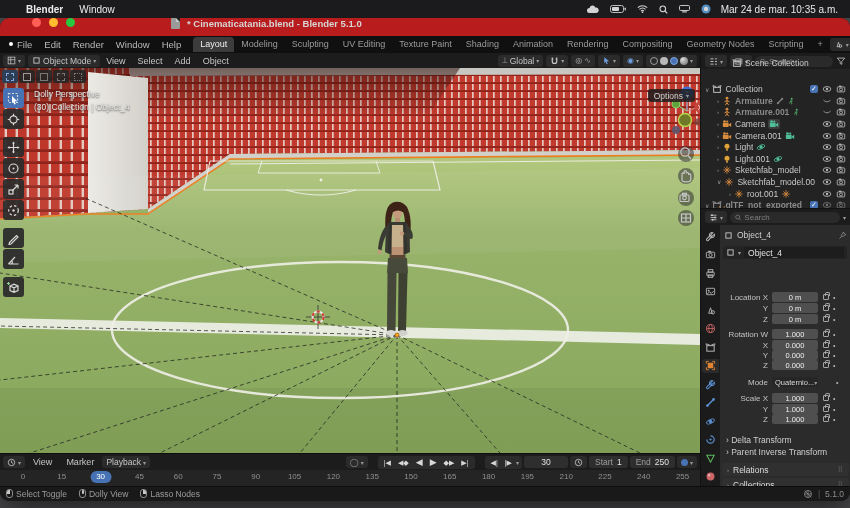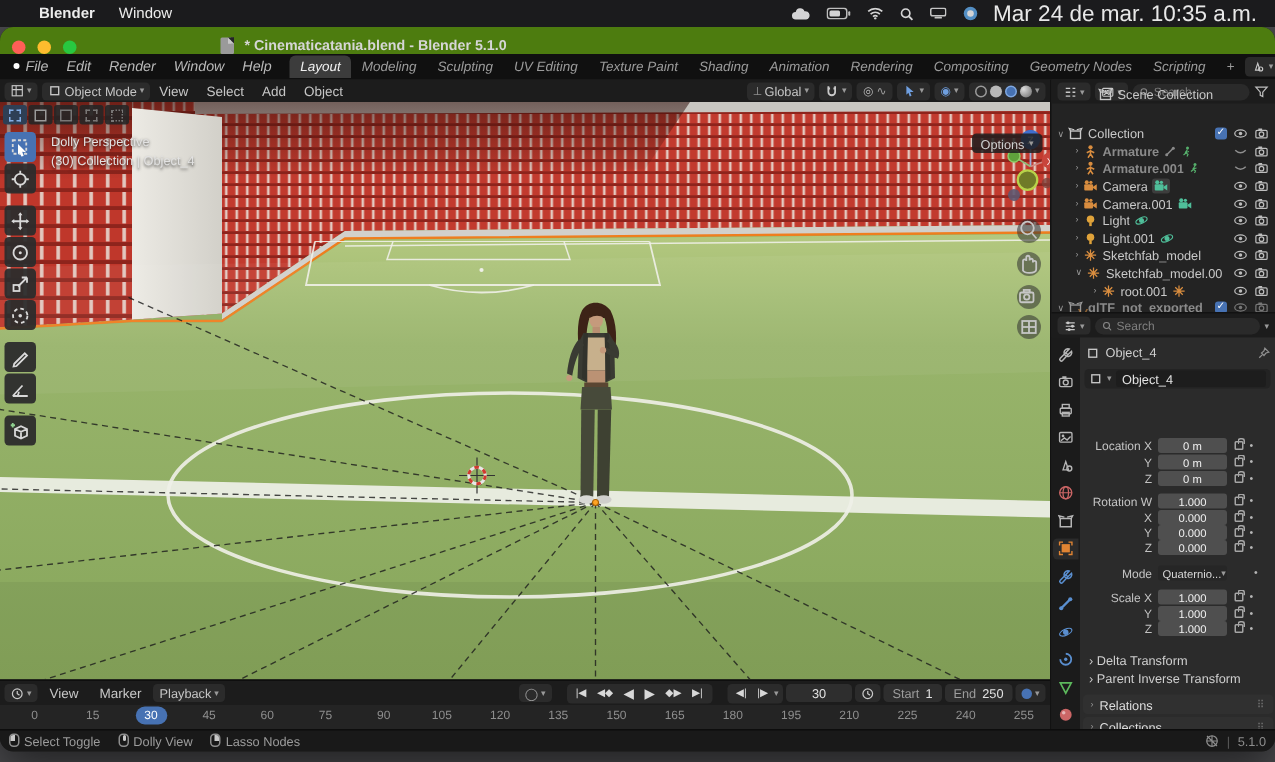--- a/index.html
+++ b/index.html
@@ -6,36 +6,36 @@
   *{box-sizing:border-box;-webkit-font-smoothing:antialiased;}
   #screen{position:relative;width:850px;height:508px;overflow:hidden;background:#4a4a4d;}
 
   
   .macbar{position:absolute;top:0;left:0;width:850px;height:18px;background:#1b1b1d;color:#ececec;
           font-size:10px;display:flex;align-items:center;padding:0 12px;z-index:60;}
   .macbar .apple{font-size:11px;margin-right:14px;color:#fff;}
   .macbar .appname{font-weight:bold;margin-right:16px;}
   .macbar .spacer{flex:1;}
   .macbar .tray{display:flex;align-items:center;gap:11px;margin-right:10px;}
-  .macbar .clock{font-size:15px;color:#e8e8e8;white-space:nowrap;text-align:right;}
+  .macbar .clock{font-size:10px;color:#e8e8e8;white-space:nowrap;text-align:right;}
   .ticon{display:inline-block;opacity:.9;}
 
   
   .bwin{position:absolute;top:18px;left:0;width:850px;height:483px;background:#1e1e1e;border-radius:9px;
         overflow:hidden;box-shadow:0 10px 30px rgba(0,0,0,.55);}
 
-  .titlebar{position:absolute;top:0;left:0;width:100%;height:18px;background:#4d7c0f;display:flex;align-items:flex-end;}
+  .titlebar{position:absolute;top:0;left:0;width:100%;height:18px;background:#b91c1c;display:flex;align-items:flex-start;padding-left:24px;}
   .tl-dot{width:9px;height:9px;border-radius:50%;margin-left:8px;}
   .titlebar .doc{margin-left:96px;width:9px;height:11px;background:#9a9a9a;border-radius:1px;position:relative;}
   .titlebar .doc:after{content:"";position:absolute;right:0;top:0;border:2px solid #242427;border-left-color:#c7c7c7;border-bottom-color:#c7c7c7;}
   .titlebar .ttext{margin-left:7px;font-size:9.5px;color:#d6d6d6;font-weight:bold;}
 
   
   .topbar{position:absolute;top:18px;left:0;width:100%;height:17px;background:#101010;display:flex;align-items:center;
-          font-size:9.5px;color:#b9b9b9;padding:0 4px;font-style:italic;}
+          font-size:9.5px;color:#b9b9b9;padding:0 4px;}
   .blogo{width:11px;height:11px;border-radius:50%;background:#e87d0d;position:relative;margin:0 5px 0 2px;}
   .blogo:after{content:"";position:absolute;left:2.5px;top:2.5px;width:4px;height:4px;background:#fff;border-radius:50%;}
   .tmenu{padding:0 6px;cursor:default;}
   .tabs{display:flex;align-items:center;height:17px;margin-left:6px;}
   .wtab{padding:2px 7px 3px;font-size:9px;color:#9b9b9b;border-radius:4px 4px 0 0;white-space:nowrap;}
   .wtab.active{background:#3c3c3c;color:#efefef;}
   .topbar .right{margin-left:auto;display:flex;gap:4px;align-items:center;padding-right:4px;}
   .pill{display:flex;align-items:center;background:#2a2a2a;border-radius:3px;height:13px;padding:0 4px;gap:3px;font-size:8.5px;color:#cfcfcf;}
   .chev{font-size:6px;color:#9a9a9a;}
 

